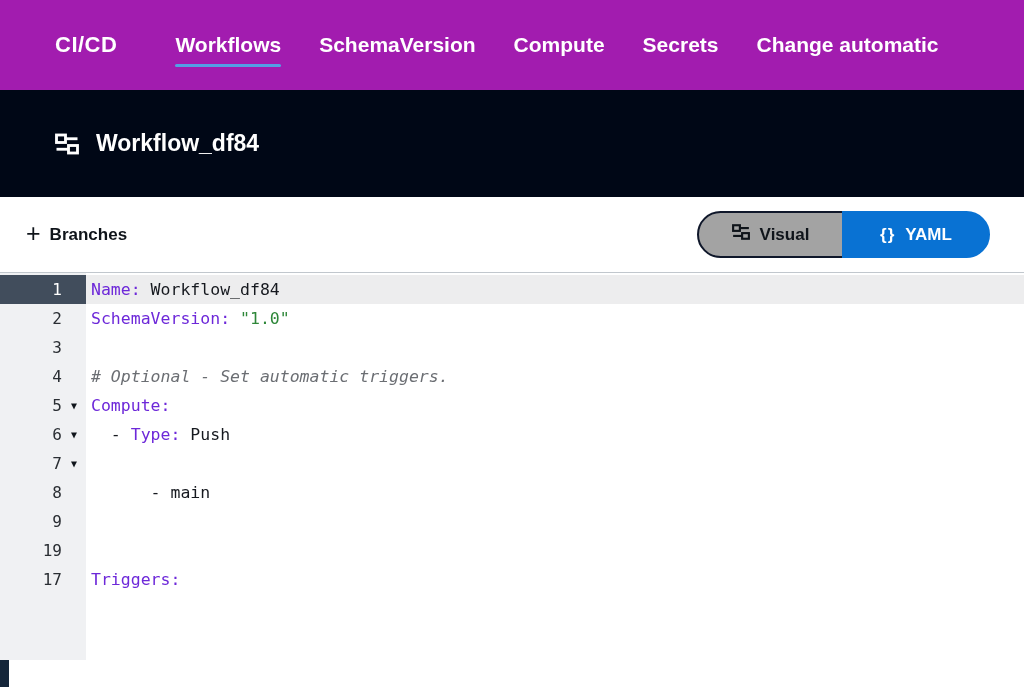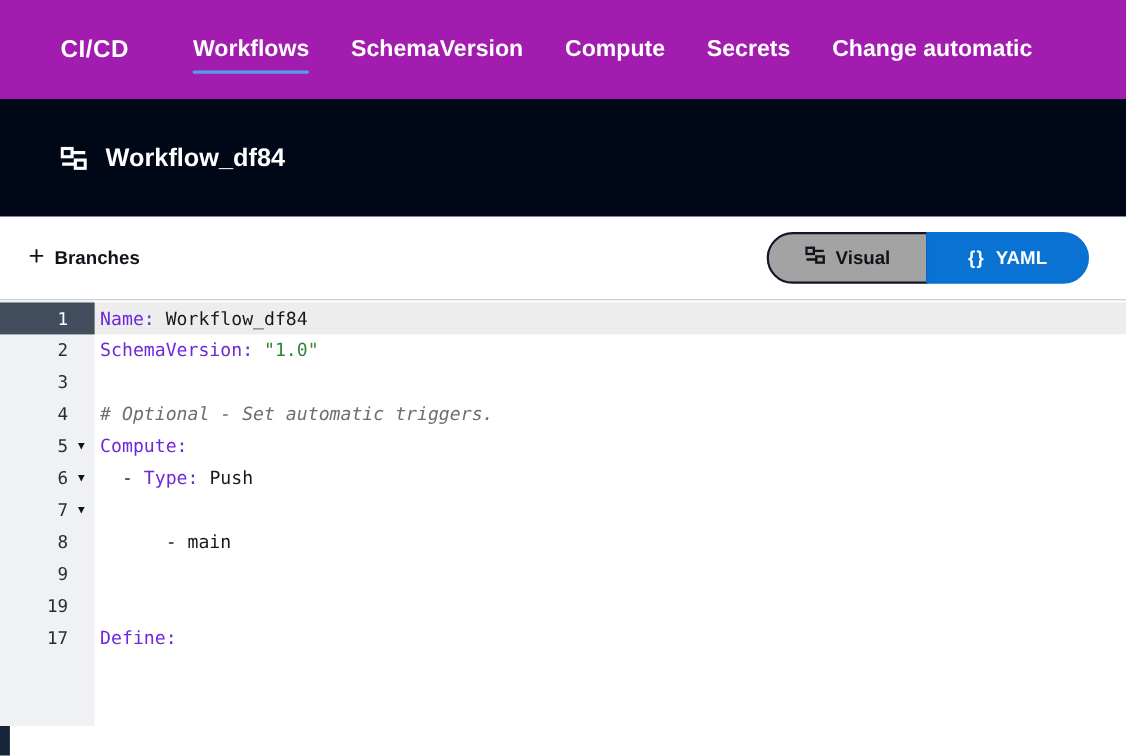--- a/index.html
+++ b/index.html
@@ -210,17 +210,17 @@
         <div class="gutter-cell">
           <span class="ln">19</span>
           <span class="fold"></span>
         </div>
       </div>
       <div class="line">
         <div class="gutter-cell">
           <span class="ln">17</span>
           <span class="fold"></span>
         </div>
-        <div class="code"><span class="tok-key">Define:</span></div>
+        <div class="code"><span class="tok-key">Triggers:</span></div>
       </div>
     </div>
   <div class="panel-notch"></div>
 </div>
 
 </body></html>

